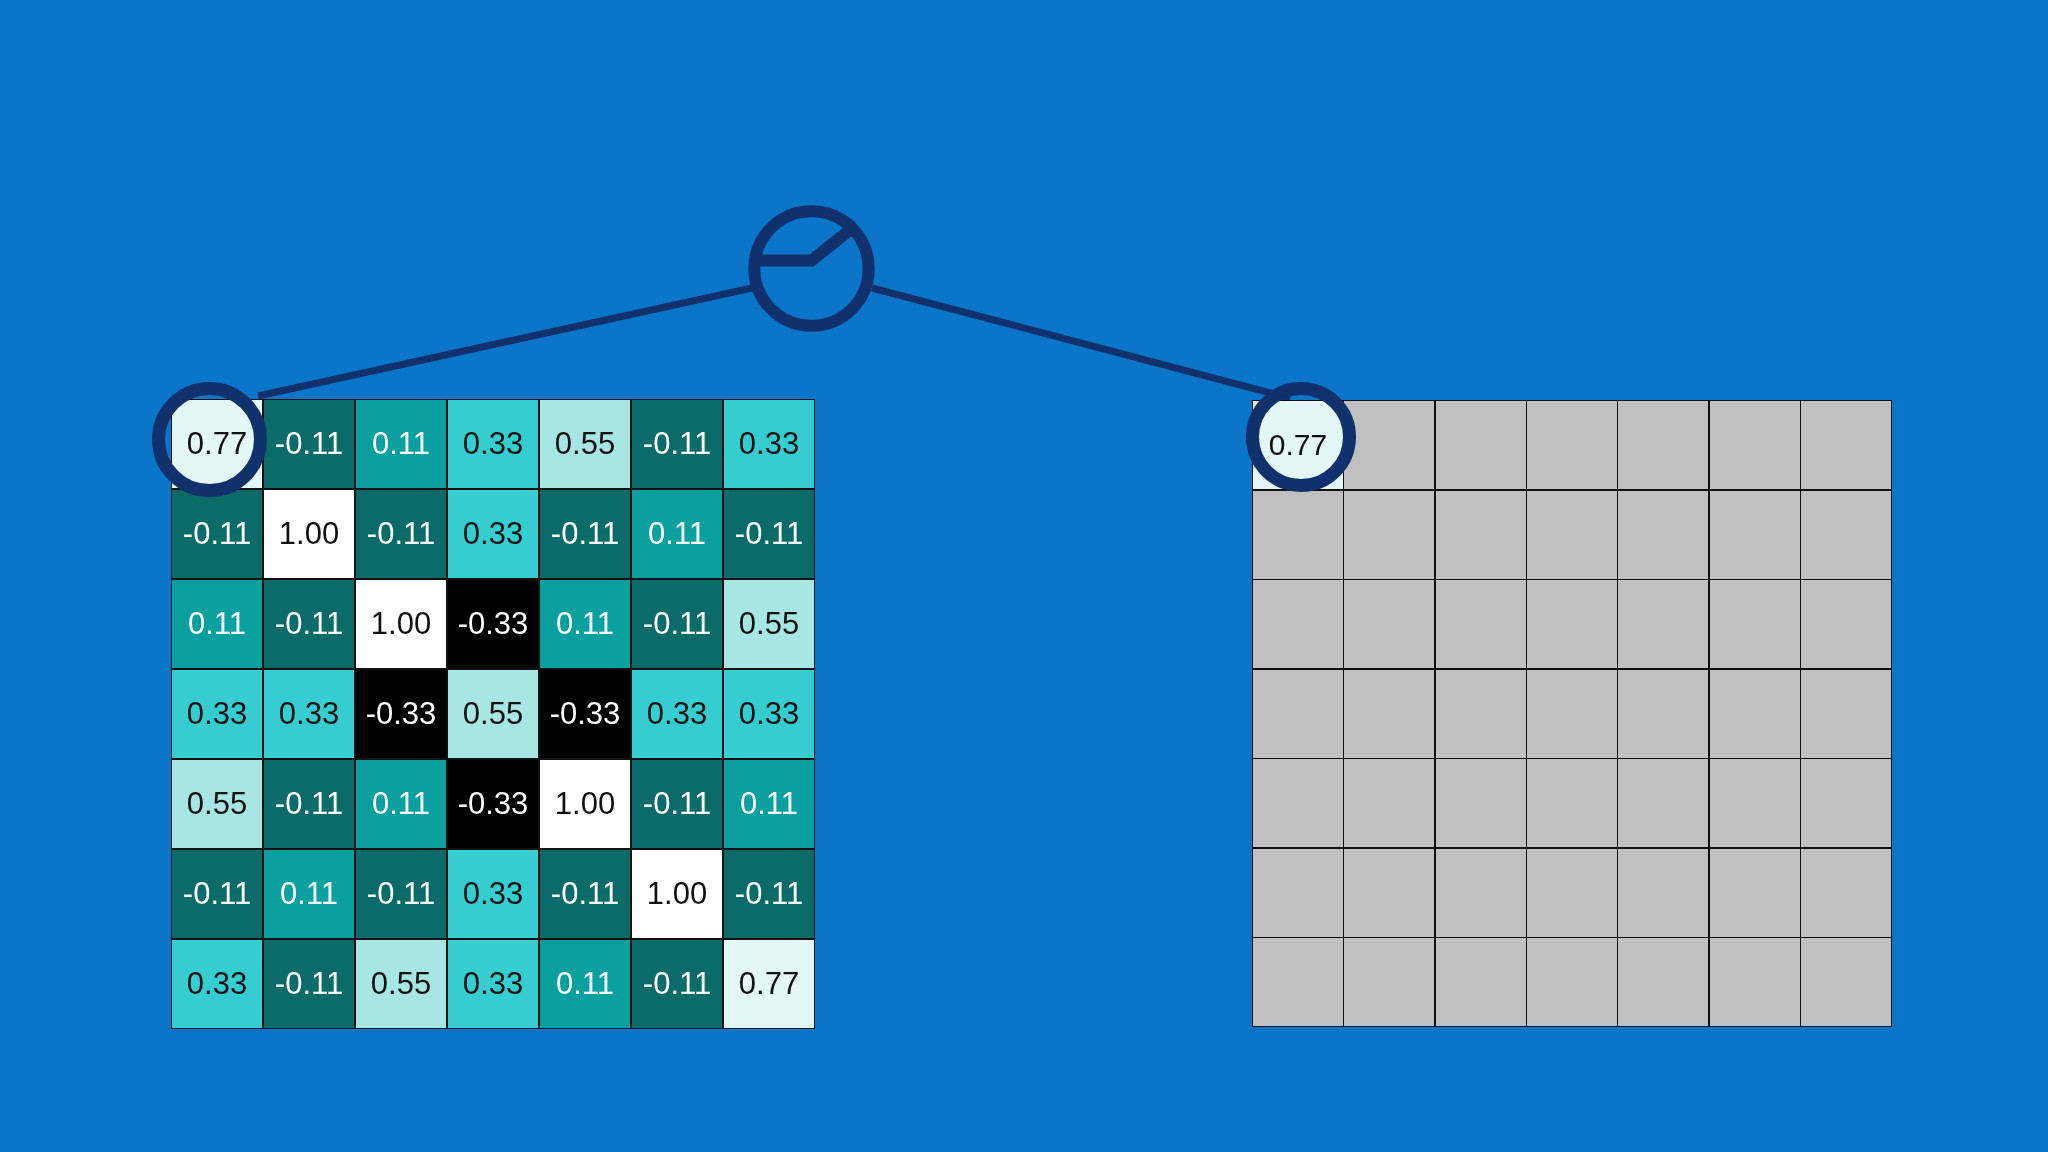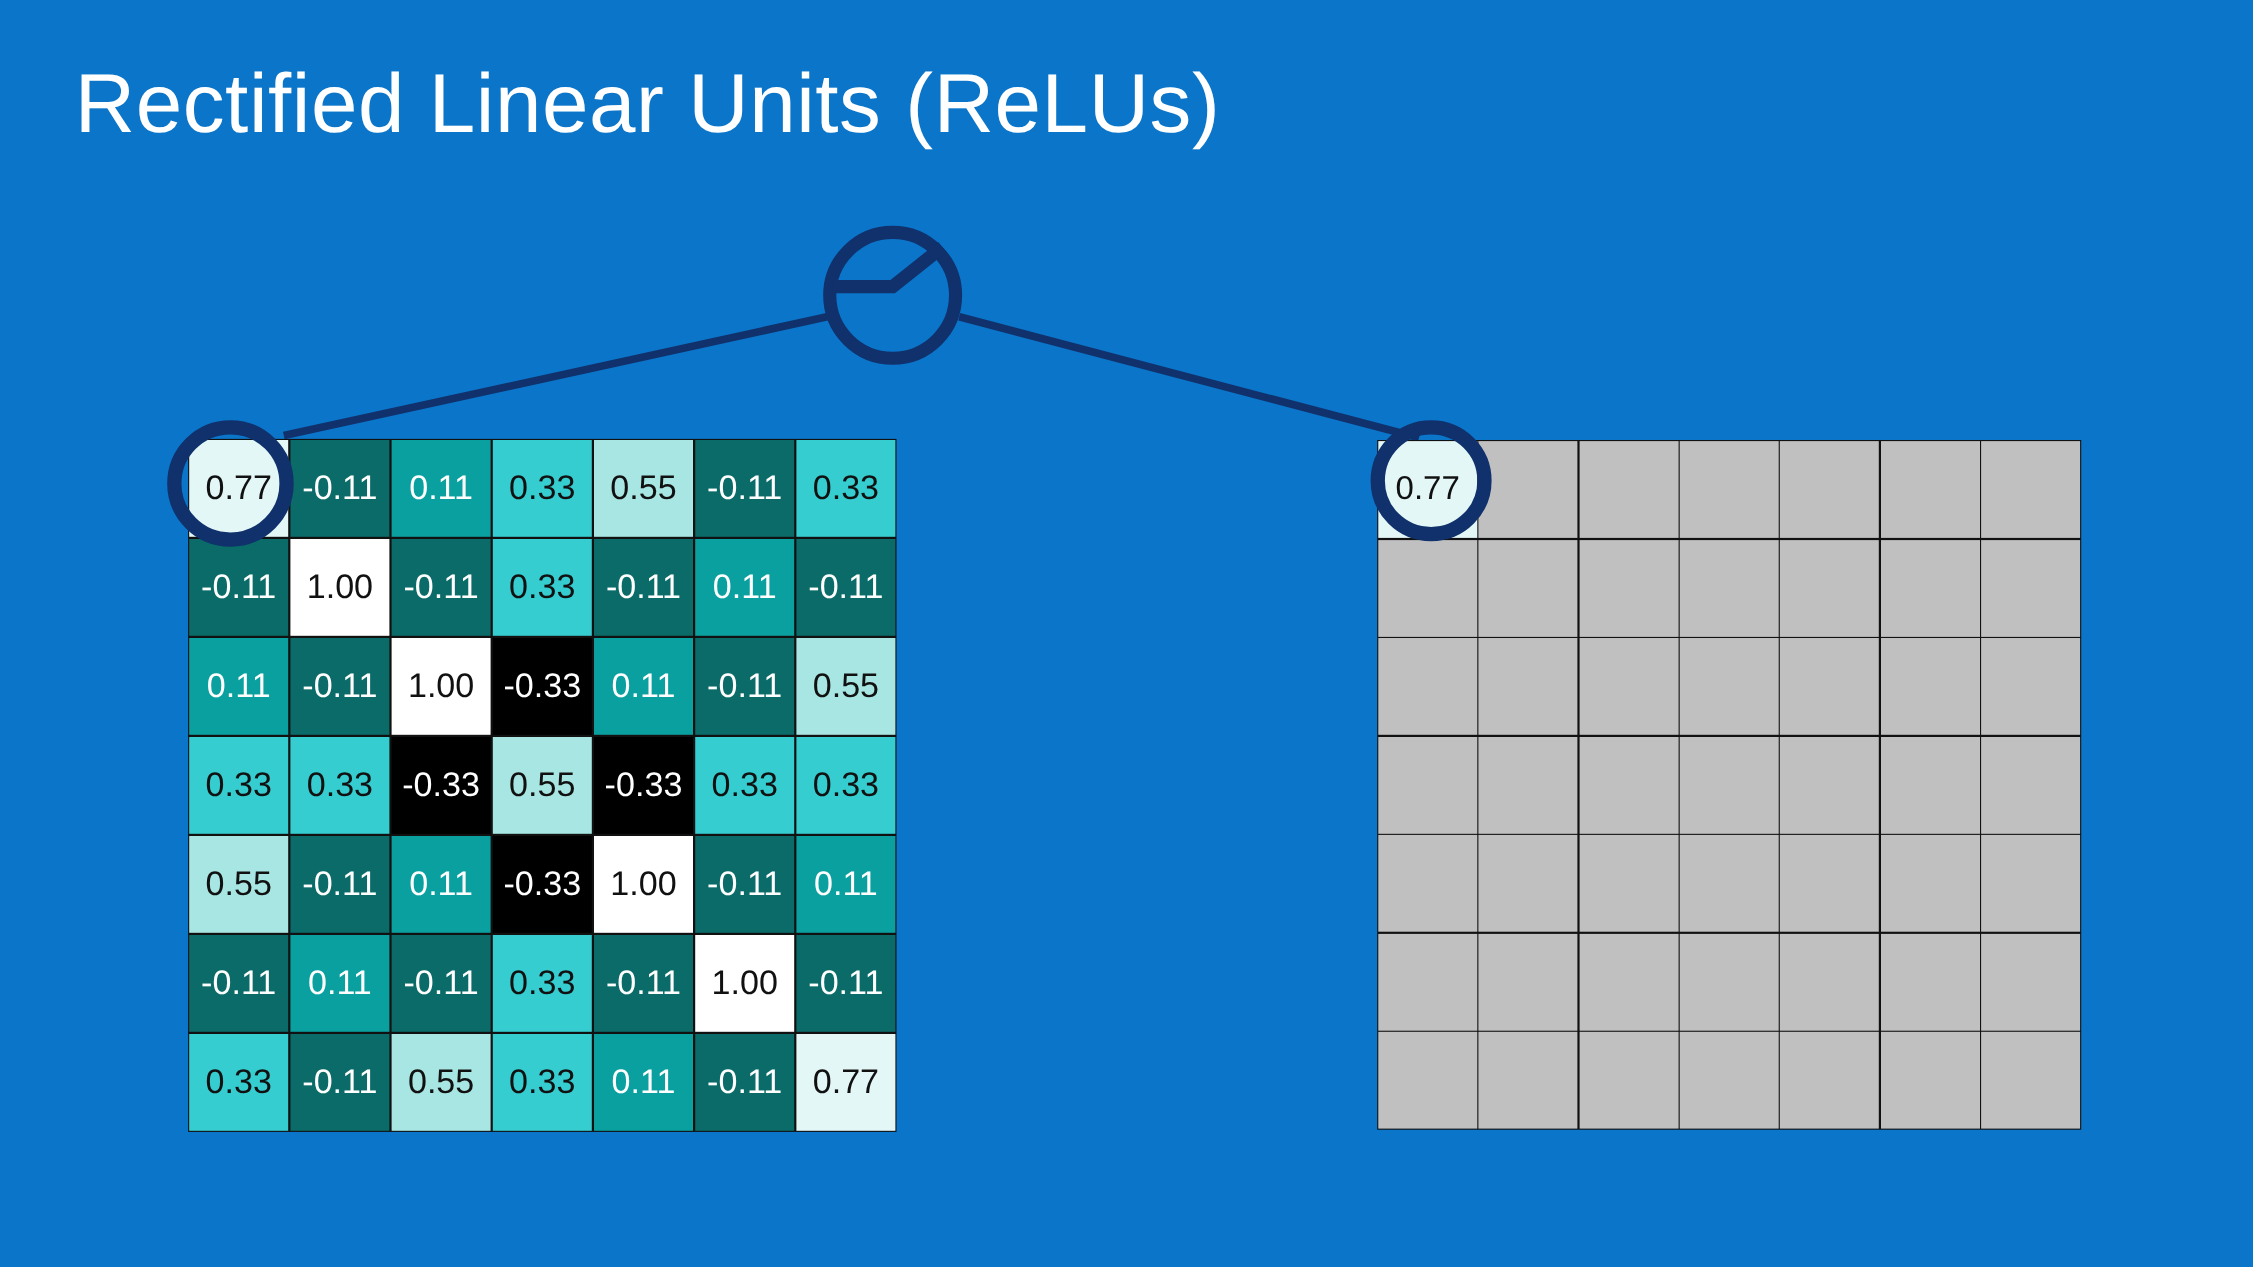--- a/index.html
+++ b/index.html
@@ -102,21 +102,20 @@
     top: 202px;
     width: 133px;
     height: 133px;
   }
 </style>
 </head>
 <body>
 
 <div id="slide">
 
-  <div id="slide-title">Rectified Linear Units (ReLUs)</div>
 
   <svg id="connectors" viewBox="0 0 2048 1152" xmlns="http://www.w3.org/2000/svg">
     <line x1="752" y1="288" x2="258" y2="396" stroke="#10316b" stroke-width="7"></line>
     <line x1="872" y1="288" x2="1290" y2="398" stroke="#10316b" stroke-width="7"></line>
   </svg>
 
   <svg id="relu-lens" viewBox="0 0 100 100" xmlns="http://www.w3.org/2000/svg">
     <circle cx="50" cy="50" r="43" fill="none" stroke="#10316b" stroke-width="9"></circle>
     <path d="M 9 44 L 50 44 L 84 17" fill="none" stroke="#10316b" stroke-width="9" stroke-linecap="butt" stroke-linejoin="miter"></path>
   </svg>

